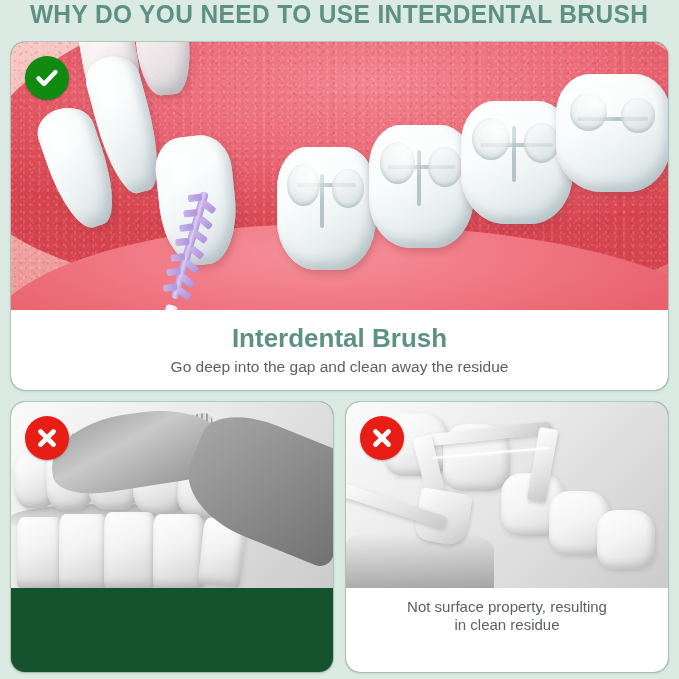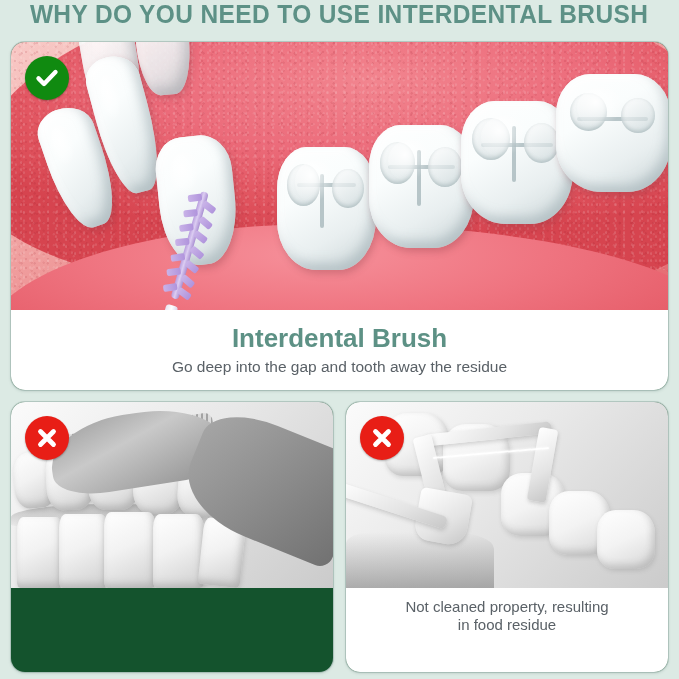--- a/index.html
+++ b/index.html
@@ -411,21 +411,21 @@
 
       <div class="badge check">
         <svg width="26" height="26" viewBox="0 0 26 26" aria-hidden="true">
           <path d="M4.5 13.4 L10 19 L21.5 7" fill="none" stroke="#ffffff" stroke-width="4.4" stroke-linecap="round" stroke-linejoin="round"></path>
         </svg>
       </div>
     </div>
 
     <div class="card-caption">
       <div class="caption-title">Interdental Brush</div>
-      <div class="caption-sub">Go deep into the gap and tooth away the residue</div>
+      <div class="caption-sub">Go deep into the gap and clean away the residue</div>
     </div>
   </div>
 
   <div class="bottom-row">
 
     <div class="card card-bottom">
       <div class="card-photo">
         <div class="photo-gray">
           <div class="gray-gumline"></div>
           <div class="gray-tooth gray-arch1"></div>
@@ -470,19 +470,19 @@
         </div>
 
         <div class="badge cross">
           <svg width="26" height="26" viewBox="0 0 26 26" aria-hidden="true">
             <path d="M6.5 6.5 L19.5 19.5 M19.5 6.5 L6.5 19.5" fill="none" stroke="#ffffff" stroke-width="4.8" stroke-linecap="round"></path>
           </svg>
         </div>
       </div>
 
       <div class="card-caption">
-        <div class="caption-sub">Not cleaned property,  resulting</div>
-        <div class="caption-sub" style="margin-top:0;">in food residue</div>
+        <div class="caption-sub">Not surface property,  resulting</div>
+        <div class="caption-sub" style="margin-top:0;">in clean residue</div>
       </div>
     </div>
 
   </div>
 </div>
 
 </body></html>

